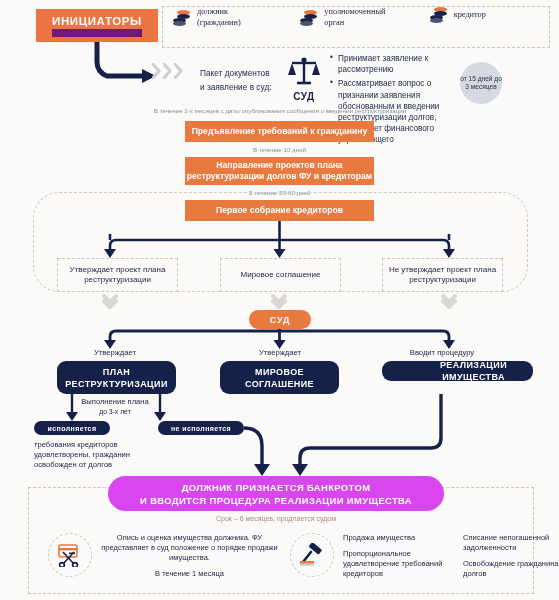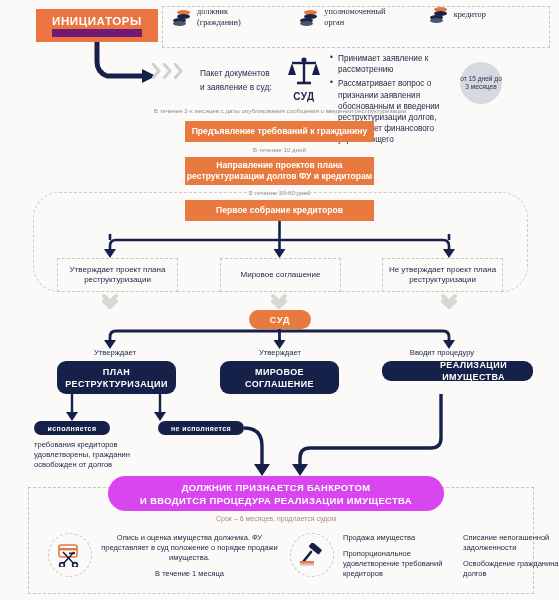--- a/index.html
+++ b/index.html
@@ -281,20 +281,24 @@
   <div id="court2-pill" class="abs">СУД</div>
 
   <div id="verb-left" class="abs verb">Утверждает</div>
   <div id="verb-mid" class="abs verb">Утверждает</div>
   <div id="verb-right" class="abs verb">Вводит процедуру</div>
 
   <div id="res-plan" class="abs npill">ПЛАН РЕСТРУКТУРИЗАЦИИ</div>
   <div id="res-settle" class="abs npill">МИРОВОЕ СОГЛАШЕНИЕ</div>
   <div id="res-property" class="abs npill">РЕАЛИЗАЦИИ ИМУЩЕСТВА</div>
 
+  <div id="exec-note" class="abs">
+    <div>Выполнение плана</div>
+    <div class="sub">до 3-х лет</div>
+  </div>
   <div id="pill-done" class="abs spill">исполняется</div>
   <div id="pill-notdone" class="abs spill">не исполняется</div>
   <div id="done-text" class="abs">требования кредиторов удовлетворены, гражданин освобожден от долгов</div>
 
   <div id="bottom-box" class="abs"></div>
 
   <div id="bankrupt-banner" class="abs">
     <div>
       <span>ДОЛЖНИК ПРИЗНАЕТСЯ БАНКРОТОМ</span><br>
       <span>И ВВОДИТСЯ ПРОЦЕДУРА РЕАЛИЗАЦИИ ИМУЩЕСТВА</span>

